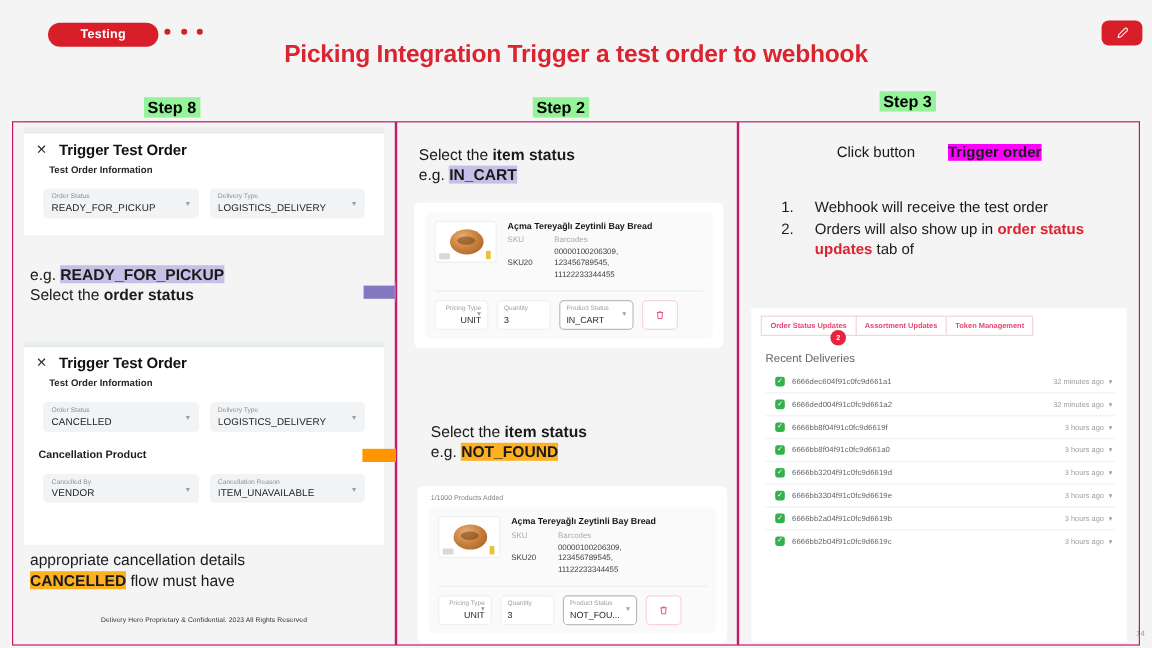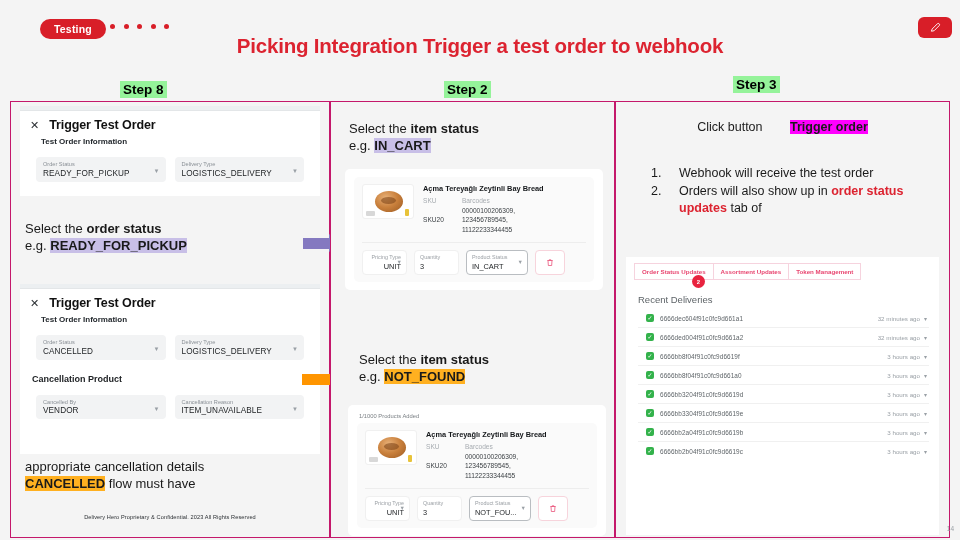--- a/index.html
+++ b/index.html
@@ -9,21 +9,21 @@
     background: #f4f4f4;
     font-family: "Liberation Sans", sans-serif;
   }
   .slide { position: relative; width: 960px; height: 540px; background: #f4f4f4; }
 
   
   .badge-testing {
     position: absolute; left: 40px; top: 19px;
     background: #d81e28; color: #fff;
     font-size: 10.5px; font-weight: bold;
-    padding: 4px 14px; border-radius: 11px;
+    padding: 4px 27px; border-radius: 11px;
     letter-spacing: .2px;
   }
   .dots { position: absolute; left: 110px; top: 24px; display: flex; gap: 8.5px; }
   .dots i { width: 5px; height: 5px; border-radius: 50%; background: #d81e28; display: block; }
 
   .deck-title {
     position: absolute; left: 0; top: 34px; width: 960px;
     text-align: center;
     color: #dc2330;
     font-size: 20.5px; font-weight: bold;
@@ -233,22 +233,22 @@
         </div>
         <div class="field">
           <div class="lbl">Delivery Type</div>
           <div class="val">LOGISTICS_DELIVERY</div>
           <span class="caret">▼</span>
         </div>
       </div>
     </div>
 
     <div class="callout" style="left:14px; top:119px;">
+      <div><span>e.g. </span><span class="hl-purple">READY_FOR_PICKUP</span></div>
       <div><span>Select the </span><b>order status</b></div>
-      <div><span>e.g. </span><span class="hl-purple">READY_FOR_PICKUP</span></div>
     </div>
 
     <div class="appcard" style="left:9px; top:182px; width:300px; height:170px;">
       <div class="app-topbar"></div>
       <div class="dlg-head">
         <span class="x-icon">✕</span>
         <span class="dlg-title">Trigger Test Order</span>
       </div>
       <div class="dlg-sub">Test Order Information</div>
       <div class="field-group">

